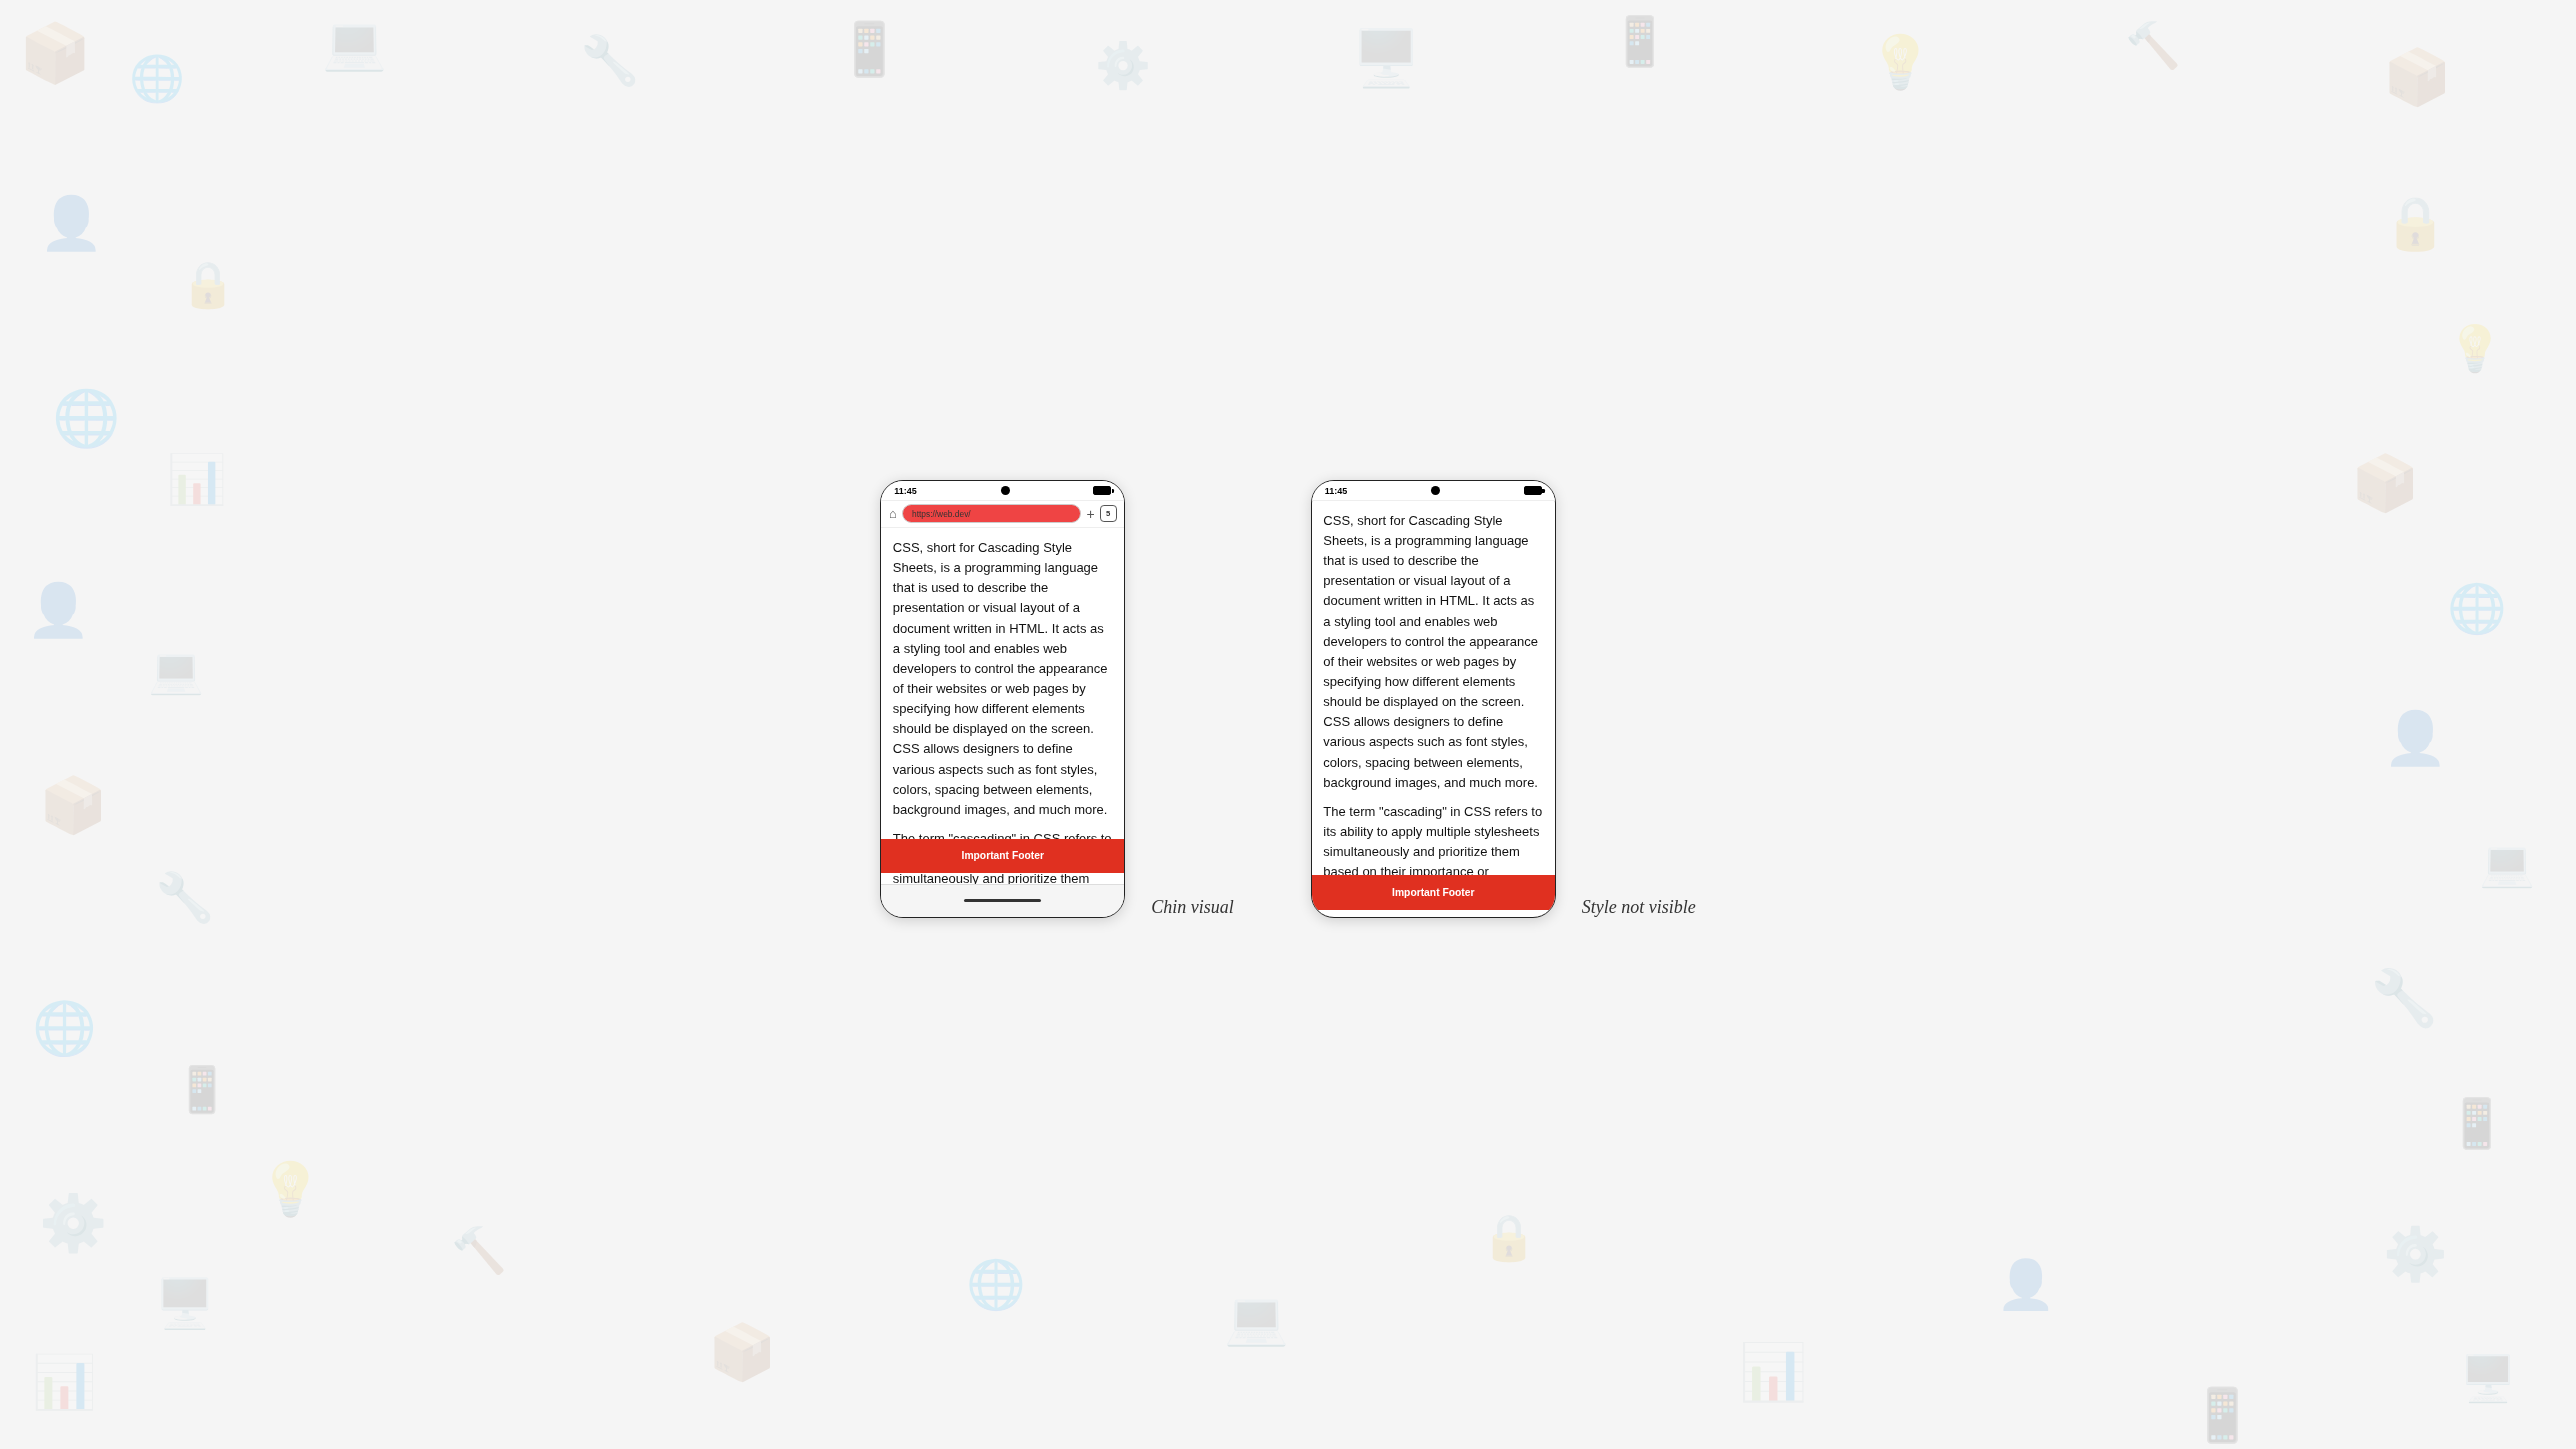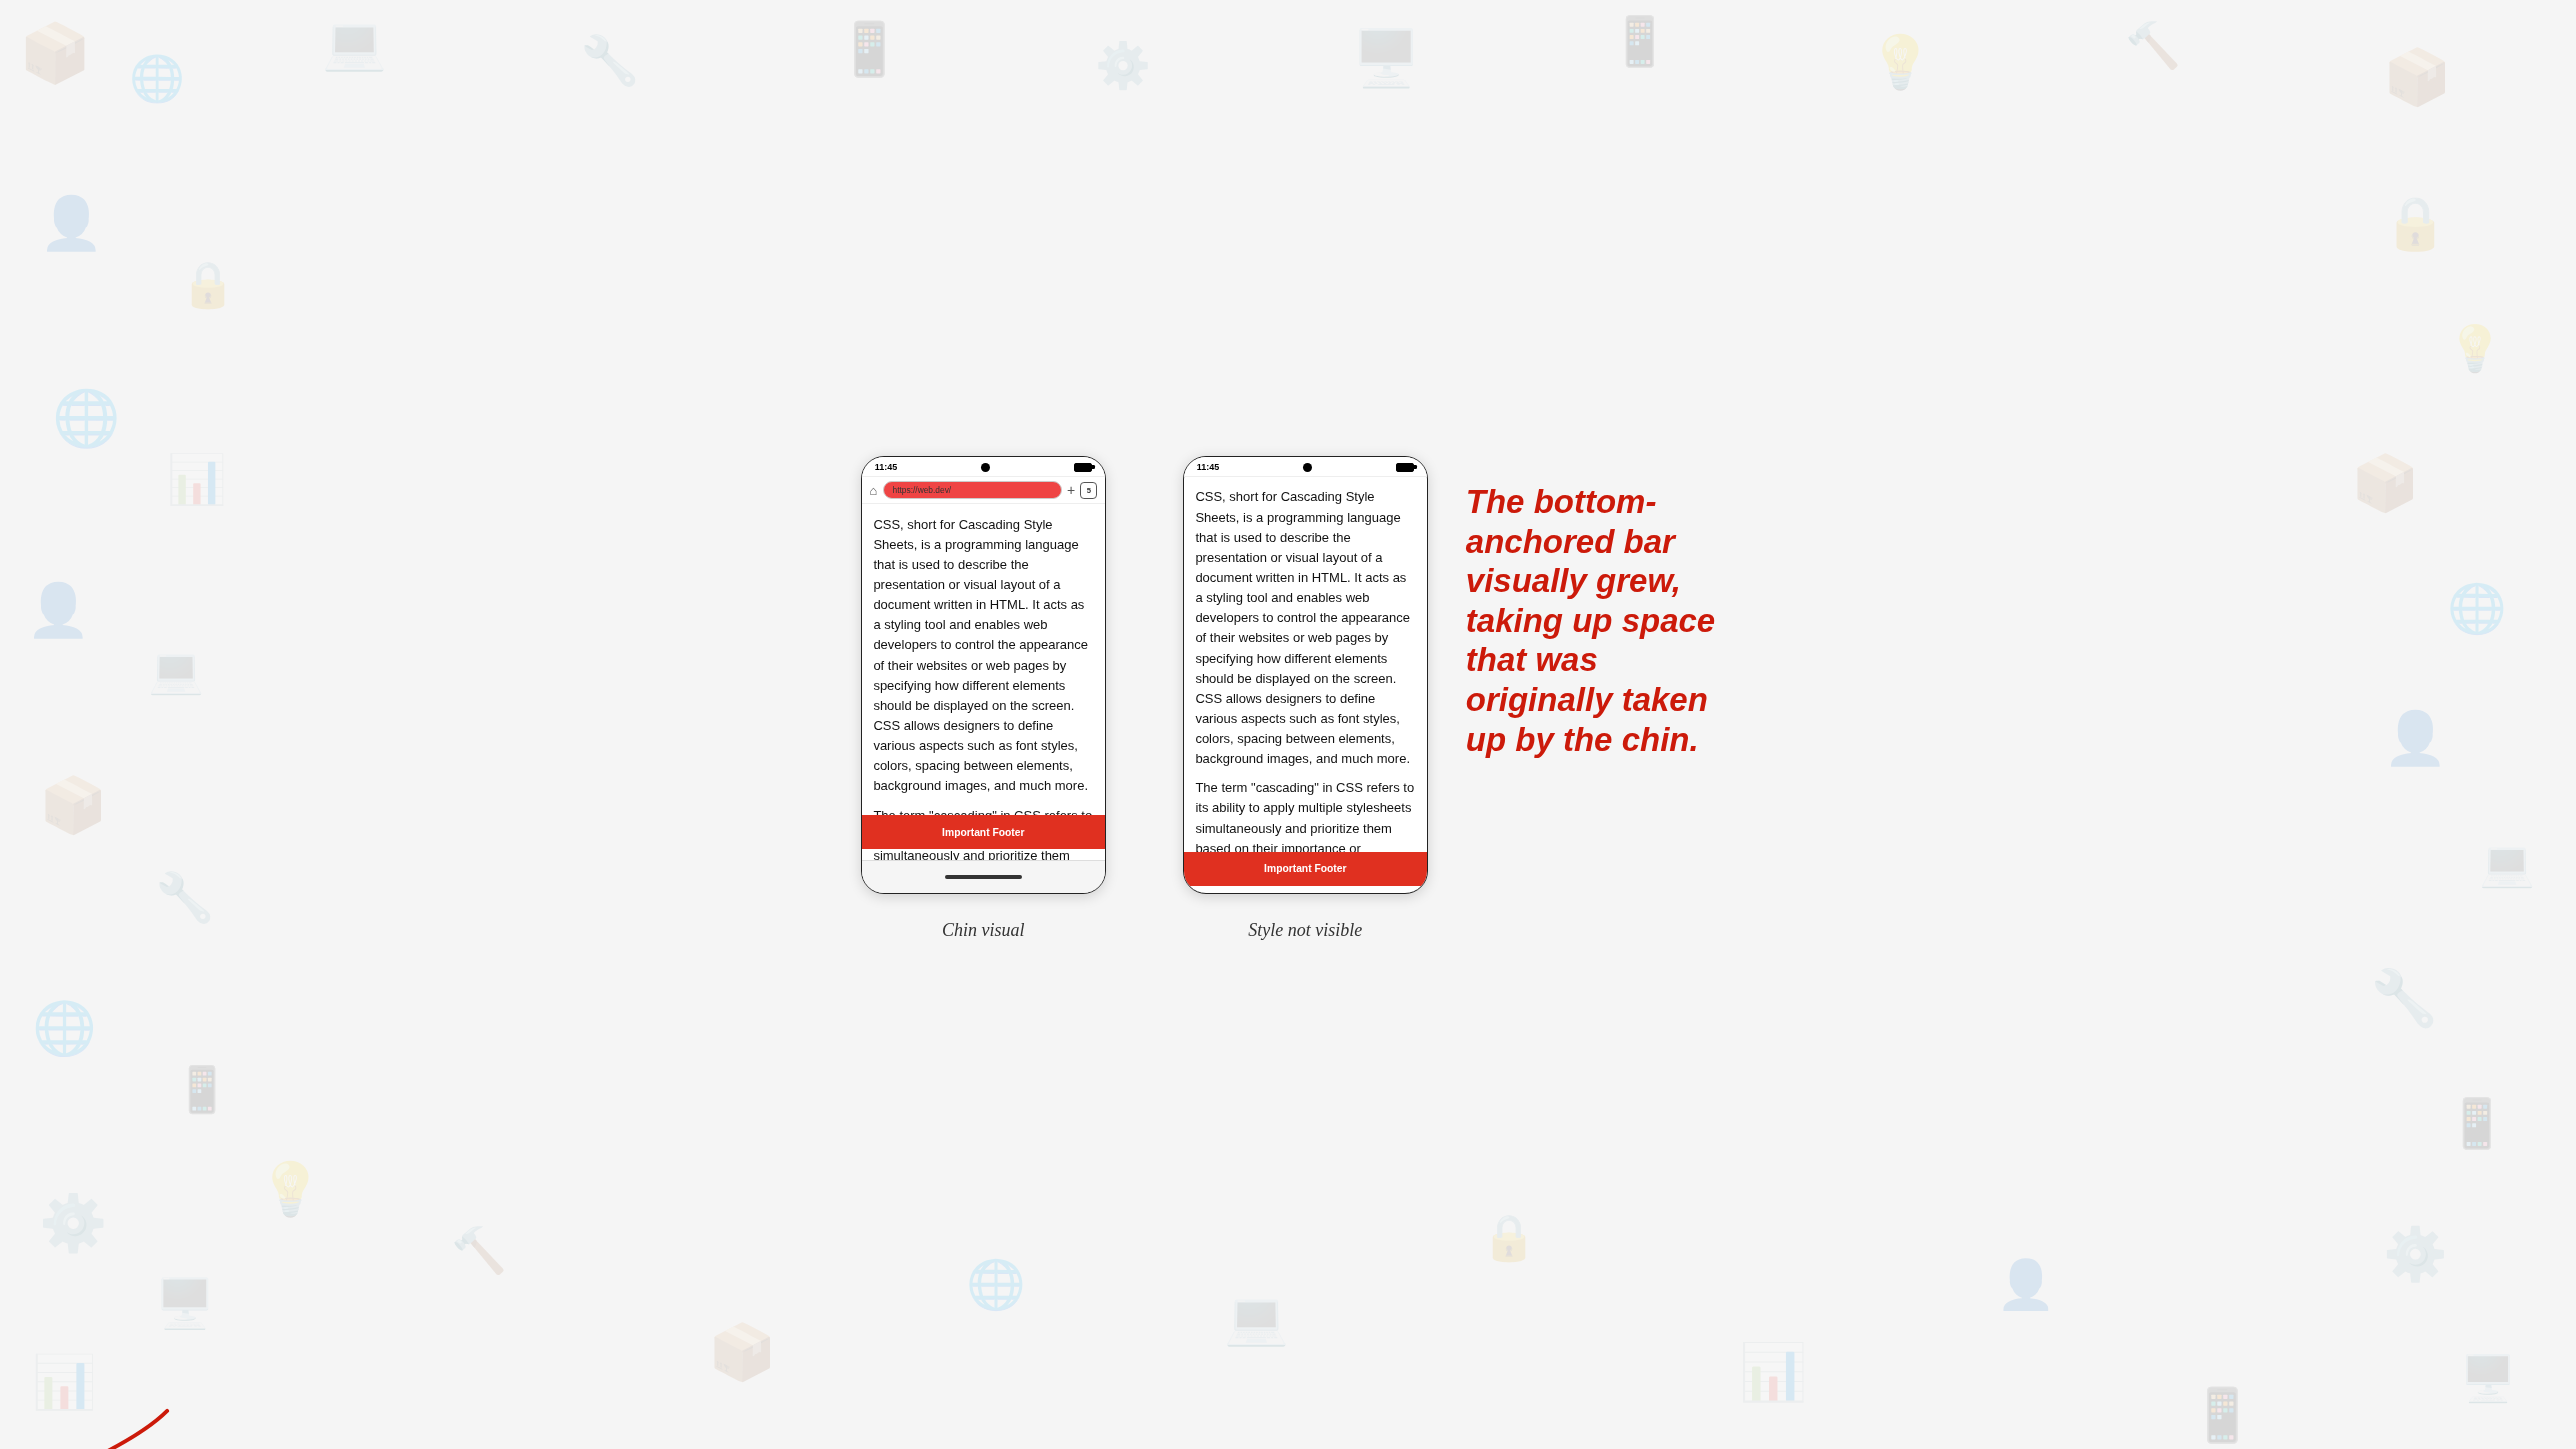--- a/index.html
+++ b/index.html
@@ -41,22 +41,21 @@
     .phones-container {
       display: flex;
       align-items: flex-start;
       gap: 77px;
       margin-top: -52px;
     }
 
     
     .phone-wrapper {
       display: flex;
-      flex-direction: column;
-      align-items: center;
+      align-items: flex-end;
       gap: 26px;
     }
 
     .phone {
       width: 245px;
       height: 438px;
       border: 1.9px solid #222;
       border-radius: 23px;
       background: #fff;
       overflow: hidden;
@@ -381,33 +380,16 @@
           </div>
           <div class="phone-footer" style="position:absolute; bottom:0; left:0; right:0; background:#e03020; color:#fff; text-align:center; font-size:10.3px; font-weight:600; padding:11.6px;">
             <span>Important Footer</span>
           </div>
         </div>
       </div>
 
       <div class="phone-caption">Style not visible</div>
     </div>
 
-    <div class="right-annotation">
-      <div class="annotation-text">
-        <div>The bottom-</div>
-        <div>anchored bar</div>
-        <div>visually grew,</div>
-        <div>taking up space</div>
-        <div>that was</div>
-        <div>originally taken</div>
-        <div>up by the chin.</div>
-      </div>
-
-      <svg class="arrow-svg" width="193" height="103" viewBox="0 0 300 160">
-        <path d="M 280 20 C 240 60, 160 100, 60 140" stroke="#cc1a0a" stroke-width="6" fill="none" stroke-linecap="round"></path>
-
-        <polygon points="20,148 75,120 65,158" fill="#cc1a0a"></polygon>
-      </svg>
-    </div>
 
   </div>
 </div>
 
 
 </body></html>

